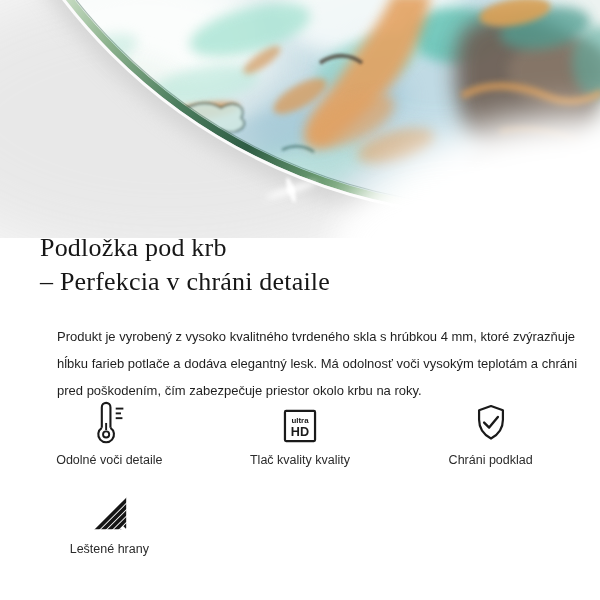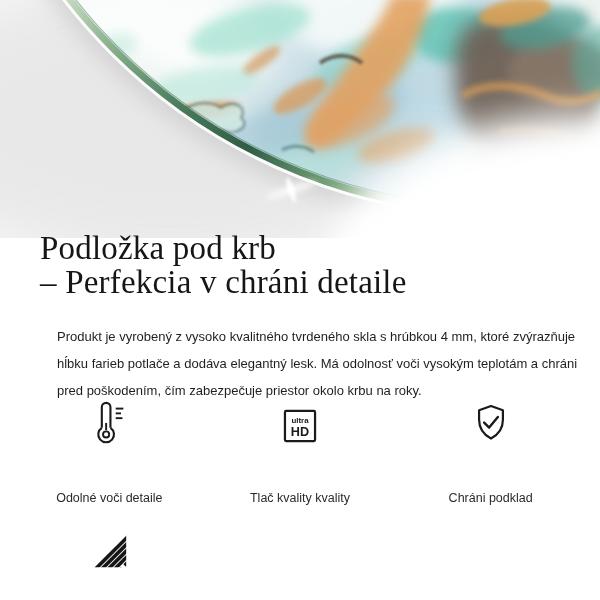--- a/index.html
+++ b/index.html
@@ -5,32 +5,32 @@
   html,body{margin:0;padding:0;}
   body{
     width:600px;height:600px;position:relative;overflow:hidden;
     background:#ffffff;
     font-family:"Liberation Sans", sans-serif;
   }
   .hero{position:absolute;top:0;left:0;width:600px;height:238px;}
   .page-title{
     position:absolute;left:40px;top:231px;margin:0;
     font-family:"Liberation Serif", serif;
-    font-size:33px;font-weight:400;line-height:34px;
+    font-size:26px;font-weight:400;line-height:34px;
     color:#161616;letter-spacing:.2px;
   }
   .desc{
     position:absolute;left:40px;top:306px;width:524px;margin:17px;
     font-size:13px;line-height:27px;color:#1f1f1f;
   }
   .features{
     position:absolute;left:14px;right:14px;top:399px;
     display:grid;grid-template-columns:repeat(3,1fr);row-gap:21px;
   }
-  .feature{display:flex;flex-direction:column;align-items:center;gap:38px;}
+  .feature{display:flex;flex-direction:column;align-items:center;}
   .ficon{height:46px;display:flex;align-items:flex-end;justify-content:center;}
   .flabel{margin-top:8px;font-size:12.5px;color:#2a2a2a;white-space:nowrap;}
   .icon-stroke{stroke:#1a1a1a;fill:none;}
 </style>
 </head>
 <body>
 
 <div class="hero">
 <svg width="600" height="238" viewBox="0 0 600 238">
   <defs>

